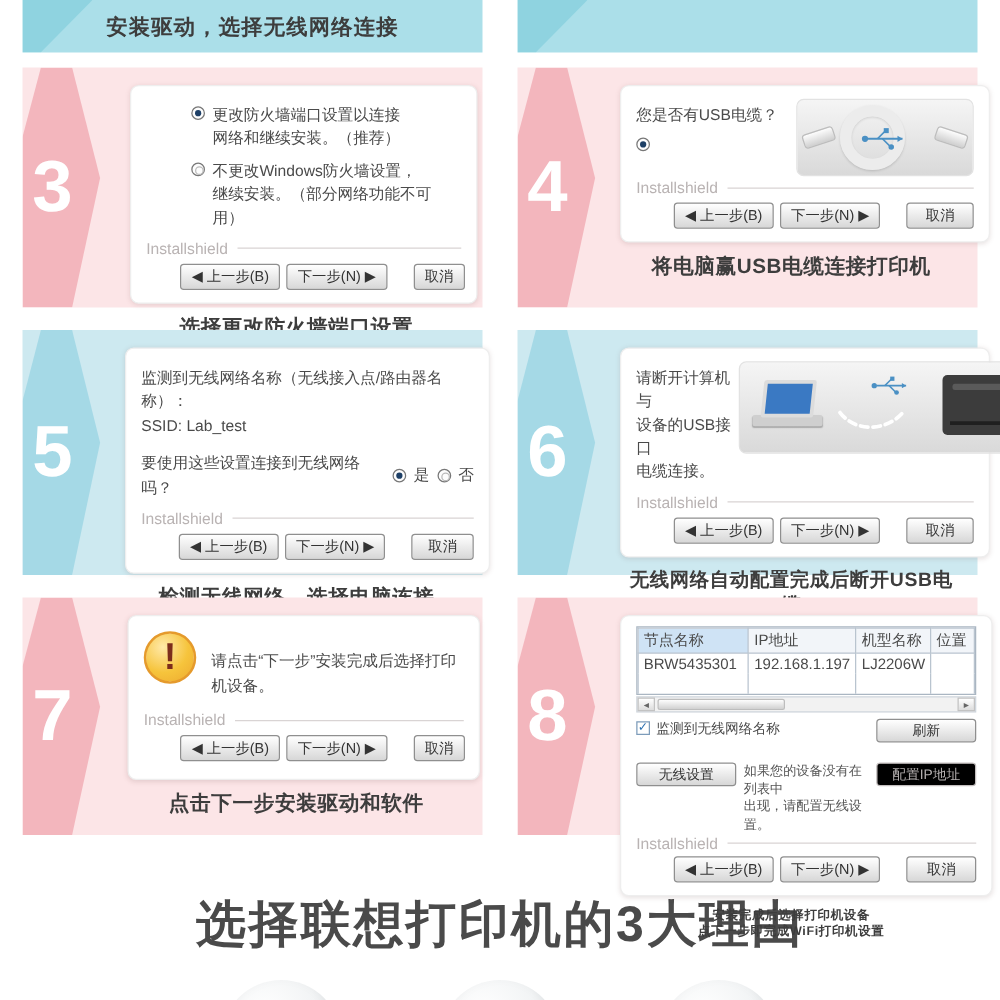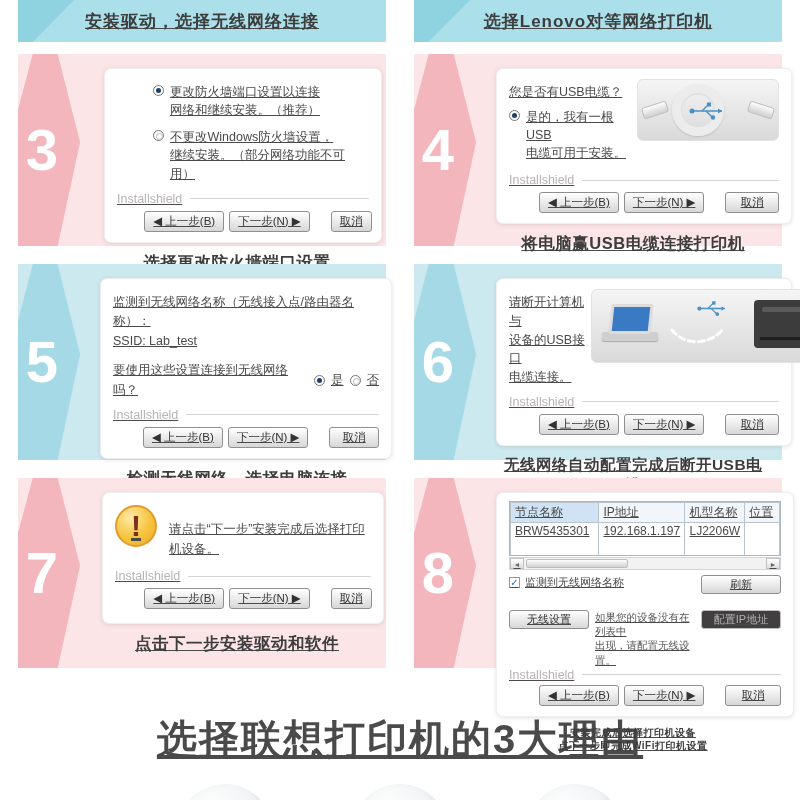--- a/index.html
+++ b/index.html
@@ -1,18 +1,18 @@
 <!DOCTYPE html>
 <html><head>
 <meta charset="utf-8">
 <style>
   * { margin:0; padding:0; box-sizing:border-box; }
   html,body { background:#fff; }
   body { font-family:"Liberation Sans","DejaVu Sans",sans-serif; color:#4a4a4a; }
-  .page { width:800px; height:800px; margin:0 auto; overflow:hidden; background:#fff;text-decoration:underline; }
+  .page { width:800px; height:800px; margin:0 auto; overflow:hidden; background:#fff; }
 
   .row { display:flex; gap:28px; padding:0 18px; }
   .panel { position:relative; flex:1; min-width:0; }
 
   
   .strip { margin-bottom:12px; }
   .strip .panel { height:42px; background:#abdfe9; display:flex; align-items:center; justify-content:center; overflow:hidden; }
   .strip-tail { position:absolute; left:0; top:0; height:42px; width:56px; background:#8fd3e0;
                 clip-path:polygon(0 0, 100% 0, 26% 100%, 0 100%); }
   .strip-caption { position:relative; font-size:17px; font-weight:600; color:#3d3d3d; letter-spacing:1px; }
@@ -56,21 +56,21 @@
 
   .ish { display:flex; align-items:center; gap:8px; margin-top:2px; }
   .ish .brand { color:#b9b3b3; font-size:12.5px; }
   .ish .rule { flex:1; border-top:1px solid #d9d4d4; }
 
   .btnrow { display:flex; justify-content:center; align-items:center; gap:5px; margin:5px 0 2px 30px; }
   .btn { font-family:inherit; font-size:11.5px; color:#333; height:21px; padding:0 8px;
          border:1px solid #8f8f8f; border-radius:3px;
          background:linear-gradient(#ffffff,#e9e9e9 55%,#d7d7d7); cursor:pointer; white-space:nowrap; }
   .btn.cancel { width:78px; margin-left:16px; }
-  .btn.disabled { color:#b5b0b0; border-color:#c3bebe; background:#404040; }
+  .btn.disabled { color:#b5b0b0; border-color:#c3bebe; background:#000000; }
 
   .caption { text-align:center; font-size:16.5px; font-weight:600; color:#3d3d3d;
              margin-top:9px; line-height:1.3; letter-spacing:0.5px; }
 
   
   .hrow { display:flex; }
   .htext { flex:1; line-height:1.5; padding-top:4px; }
   .himg { flex:0 0 auto; border-radius:6px; background:linear-gradient(#f5f5f5,#d9d9d9);
           border:1px solid #e2e2e2; position:relative; overflow:hidden; }
   .usbimg { width:142px; height:62px; }
@@ -145,21 +145,20 @@
 
 <div class="page">
 
   <div class="row strip">
     <div class="panel">
       <div class="strip-tail"></div>
       <div class="strip-caption">安装驱动，选择无线网络连接</div>
     </div>
     <div class="panel">
       <div class="strip-tail"></div>
-      <div class="strip-caption">选择Lenovo对等网络打印机</div>
     </div>
   </div>
 
   <div class="row steprow pinkrow">
     <div class="panel">
       <div class="banner">
         <span class="stepnum">3</span>
       </div>
       <div class="dialog dlg-w3">
         <div class="opts">
@@ -194,24 +193,20 @@
     <div class="panel">
       <div class="banner">
         <span class="stepnum">4</span>
       </div>
       <div class="dialog dlg-w4">
         <div class="hrow">
           <div class="htext">
             <div>您是否有USB电缆？</div>
             <div class="opt" style="margin-top:6px">
               <span class="radio sel"></span>
-              <span>
-                <span class="optline">是的，我有一根USB</span>
-                <span class="optline">电缆可用于安装。</span>
-              </span>
             </div>
           </div>
           <div class="himg usbimg">
             <span class="loop"></span>
             <span class="plugL"></span>
             <span class="plugR"></span>
             <svg class="usbmark" width="40" height="20" viewBox="0 0 40 20">
               <circle cx="4" cy="10" r="2.5" fill="#4a90c4"></circle>
               <line x1="6" y1="10" x2="34" y2="10" stroke="#4a90c4" stroke-width="1.6"></line>
               <path d="M34 10 l-4 -2.5 v5 z" fill="#4a90c4"></path>

